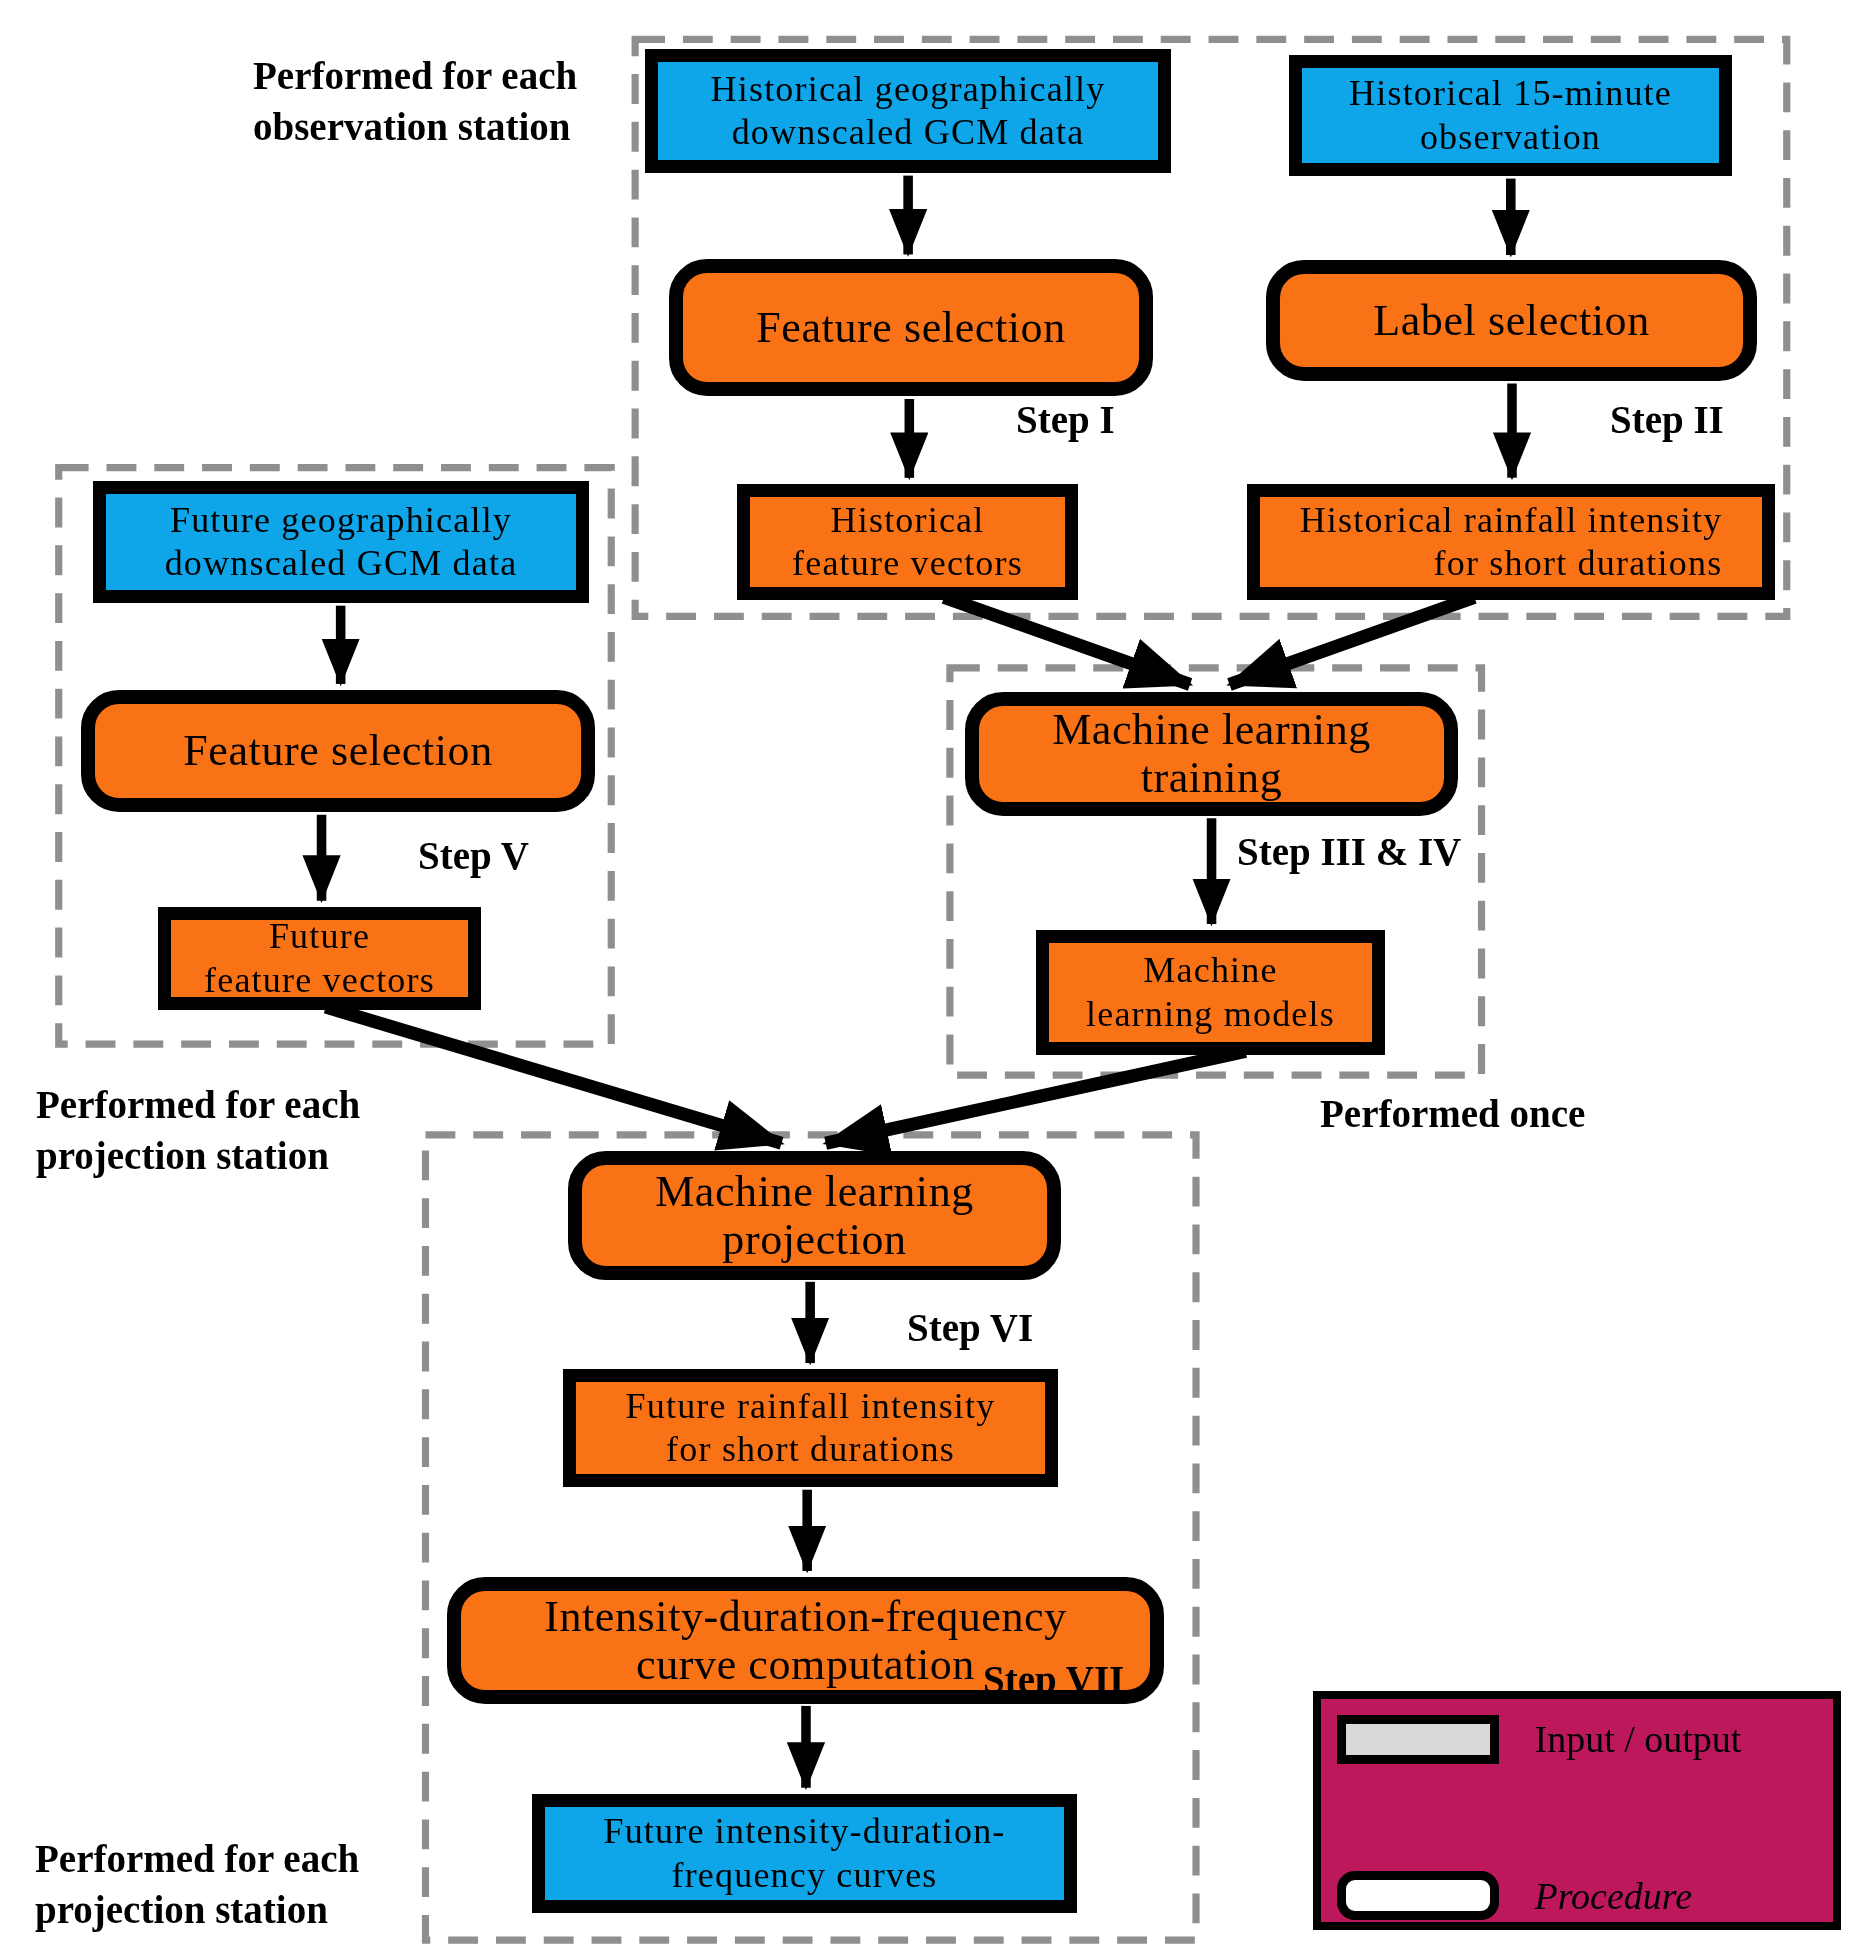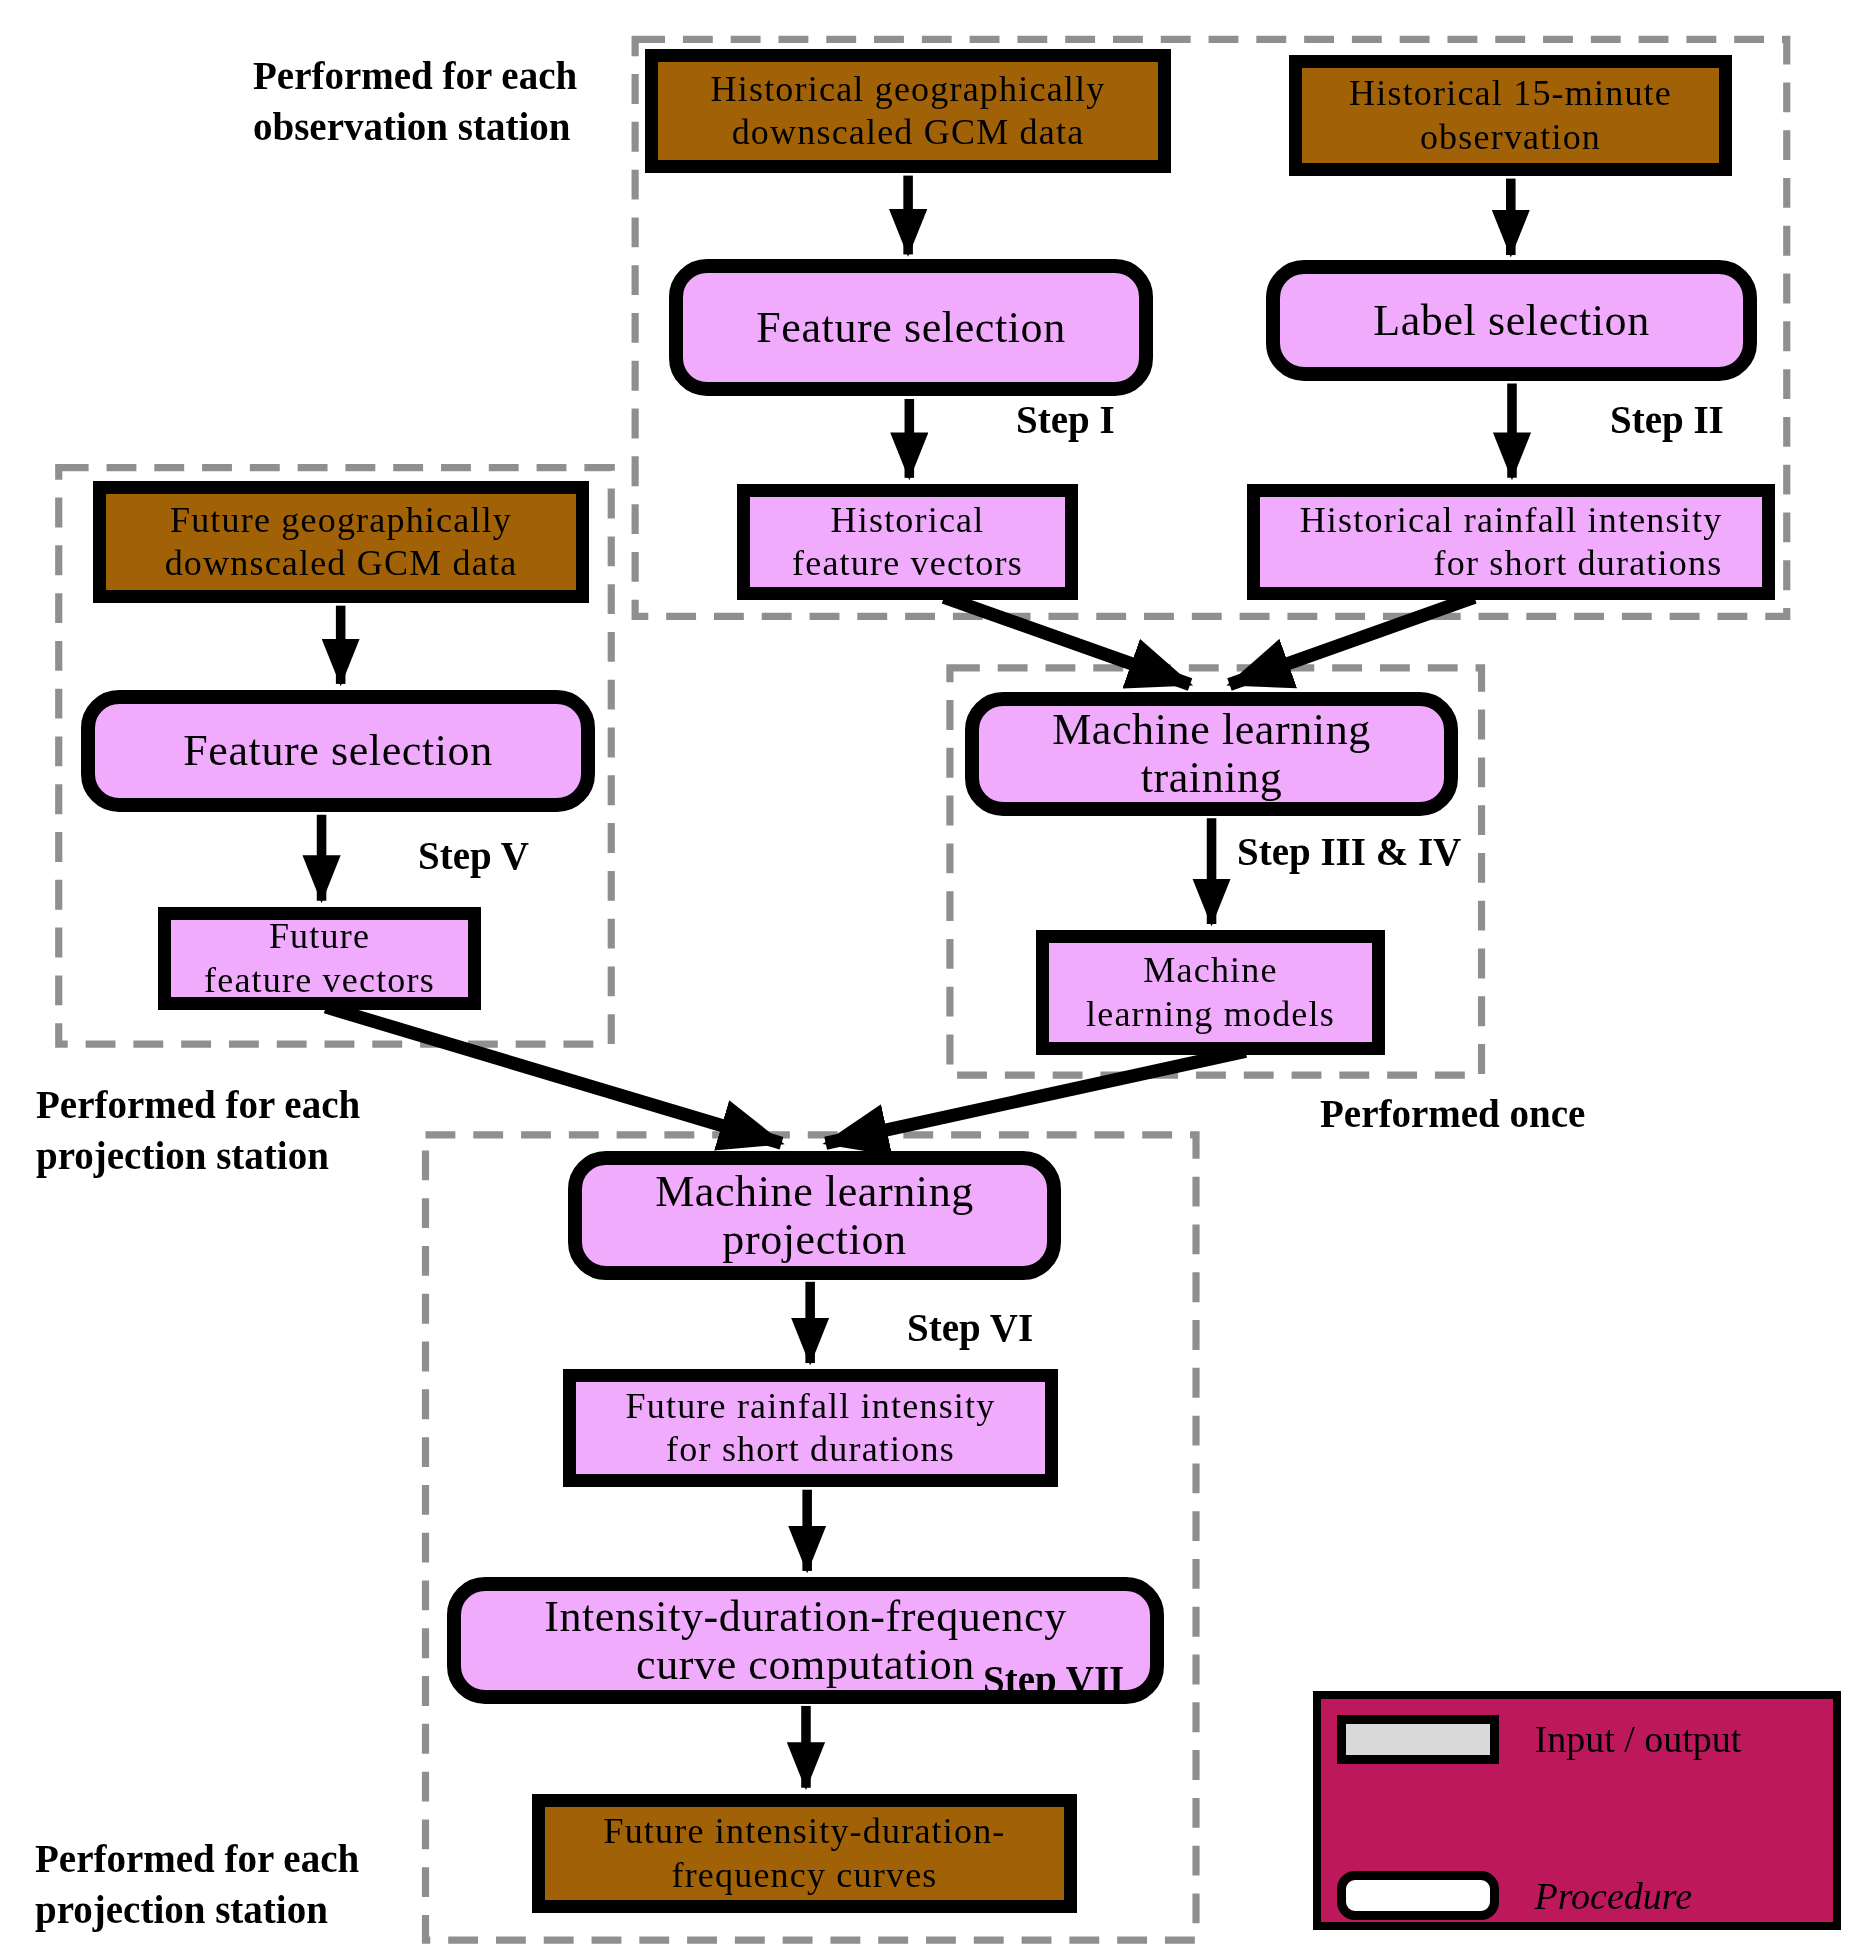--- a/index.html
+++ b/index.html
@@ -3,24 +3,24 @@
 <meta charset="utf-8">
 <style>
   html,body { margin:0; padding:0; background:#ffffff; }
   .canvas {
     position:relative; width:1867px; height:1955px; background:#ffffff;
     font-family:"Liberation Serif","DejaVu Serif",serif; color:#000; overflow:hidden;
   }
   svg.layer { position:absolute; left:0; top:0; width:1867px; height:1955px; }
   .node {
     position:absolute; box-sizing:border-box; display:flex; align-items:center; justify-content:center;
-    text-align:center; background:#f0abfc; border:13px solid #000; z-index:3;
+    text-align:center; background:#f97316; border:13px solid #000; z-index:3;
   }
   .node .txt { white-space:pre-line; }
-  .node.io { background:#a16207; }
+  .node.io { background:#0ea5e9; }
   .node.io .txt, .node.data .txt { font-size:36px; line-height:1.2; letter-spacing:1.2px; }
   .node.proc { border-radius:38px; border-width:14.3px; }
   .node.proc .txt { font-size:44px; line-height:1.08; letter-spacing:0.6px; }
   .anno {
     position:absolute; font-weight:700; font-size:39px; line-height:1.32;
     white-space:pre-line; z-index:4;
   }
   .legend {
     position:absolute; left:1313px; top:1691px; width:528px; height:239px;
     border:8.4px solid #000; box-sizing:border-box; background:#be185d; z-index:3;padding-left:32px;

